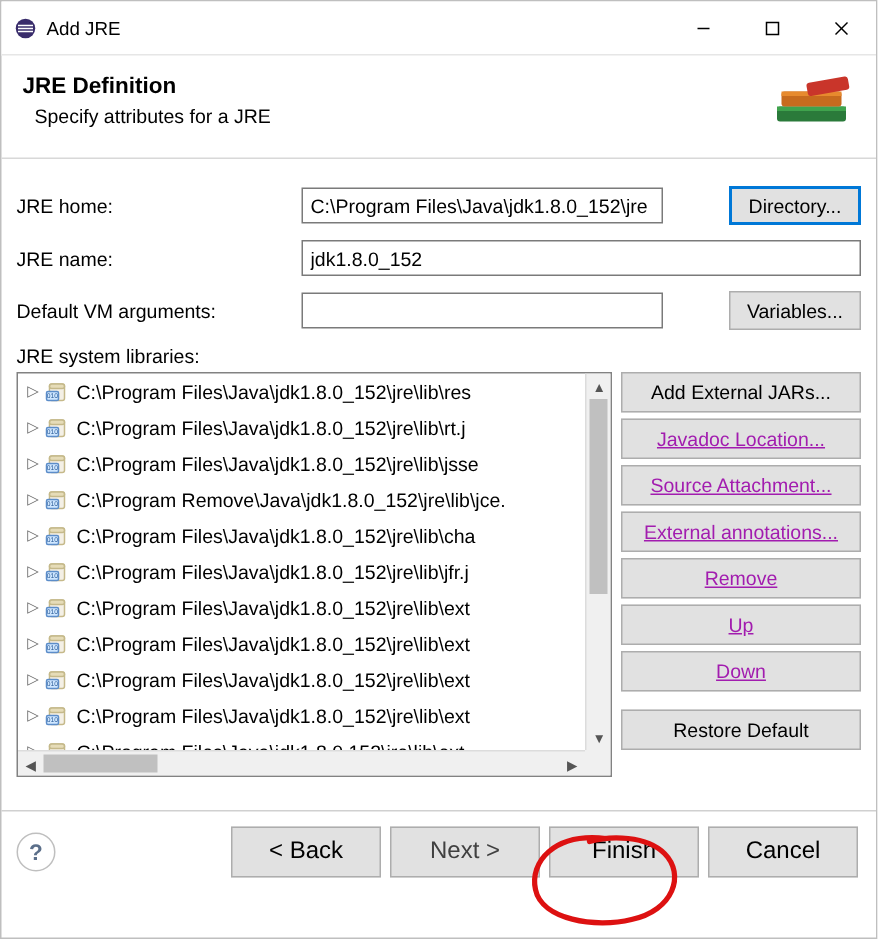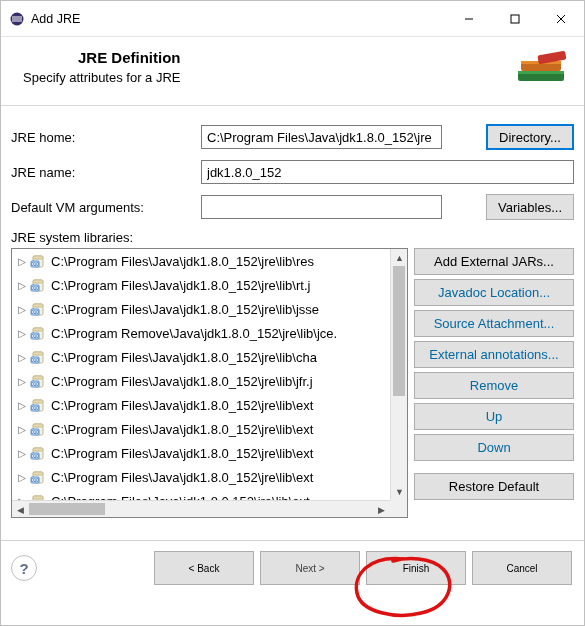--- a/index.html
+++ b/index.html
@@ -51,21 +51,20 @@
     padding: 12px 14px 10px 14px;
     display: flex;
     align-items: flex-start;
     border-bottom: 1px solid #d8d8d8;
     position: relative;
   }
   .banner h1 {
     margin: 0 0 4px 0;
     font-size: 15px;
     font-weight: 700;
-    text-align: right;
   }
   .banner .subtitle {
     font-size: 13px;
     margin-left: 8px;
   }
   .banner-icon {
     margin-left: auto;
     width: 54px; height: 46px;
     flex-shrink: 0;
   }
@@ -185,22 +184,23 @@
   .btn-col button {
     height: 27px;
     font-size: 13px;
     background: #e1e1e1;
     border: 1px solid #adadad;
     padding: 0 8px;
     cursor: pointer;
     text-align: center;
   }
   .btn-col button[disabled] {
-    color: #0369a1;
+    color: #a21caf;
     cursor: default;
+    text-decoration: underline;
   }
   .btn-col .spacer { height: 4px; }
 
   
   .bottom-sep {
     border-top: 1px solid #d0d0d0;
     margin-top: 12px;
   }
   .bottom {
     display:flex;
@@ -220,21 +220,21 @@
   .bottom-btns {
     margin-left:auto;
     display:flex;
     gap:6px;
   }
   .wiz-btn {
     width: 100px;
     height: 34px;
     background:#e1e1e1;
     border:1px solid #adadad;
-    font-size:10px;
+    font-size:16px;
     cursor:pointer;
   }
   .wiz-btn[disabled] {
     color:#404040; cursor:default;
   }
 
   
   .annot {
     position:absolute;
     pointer-events:none;

